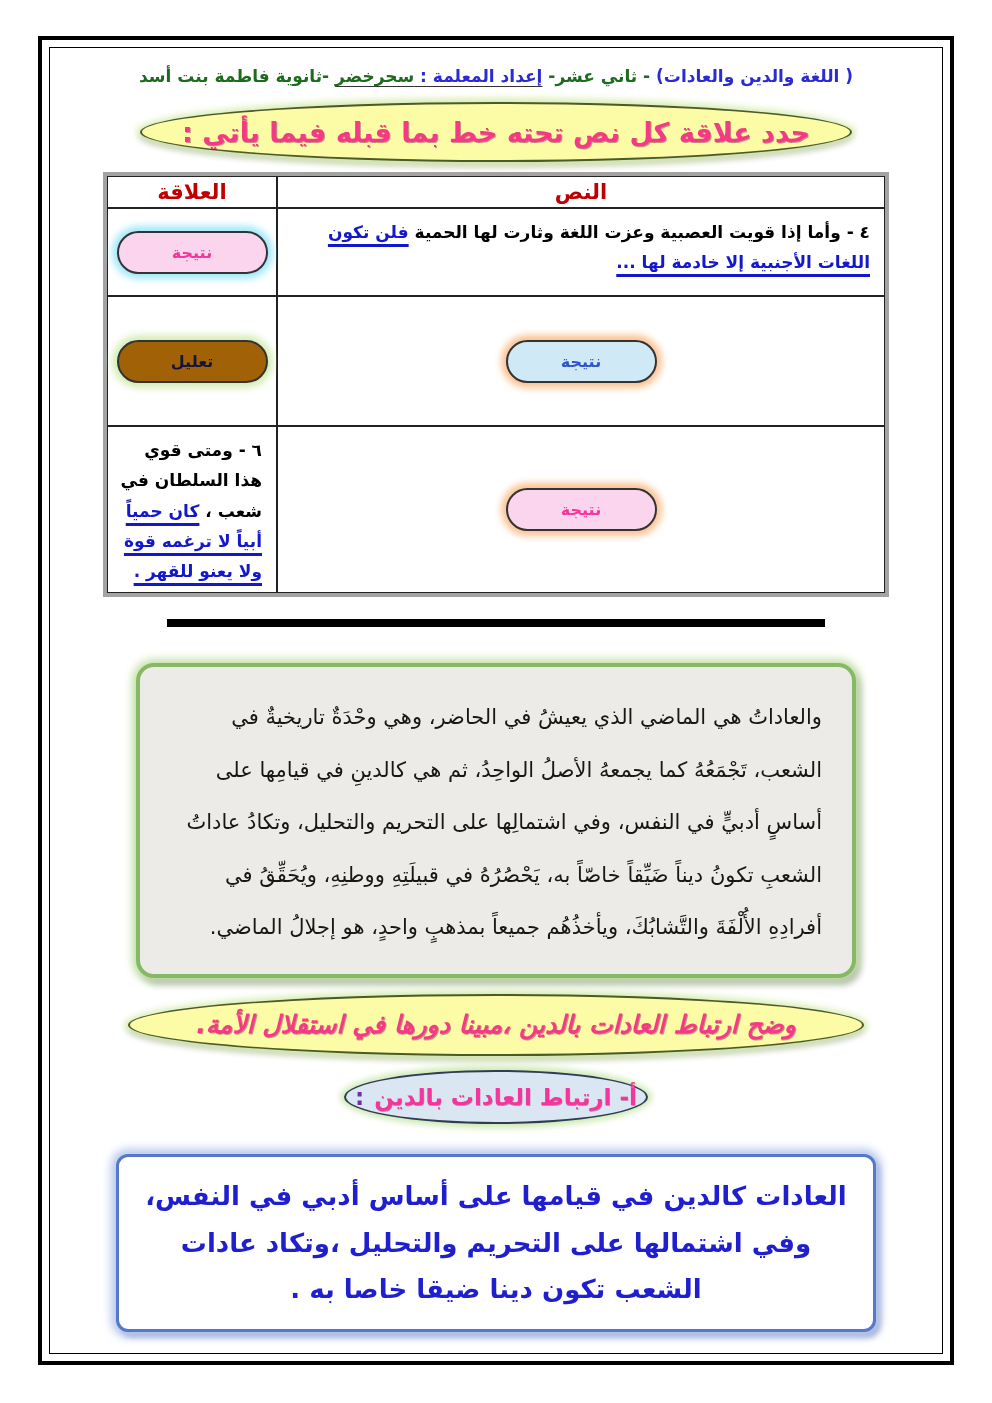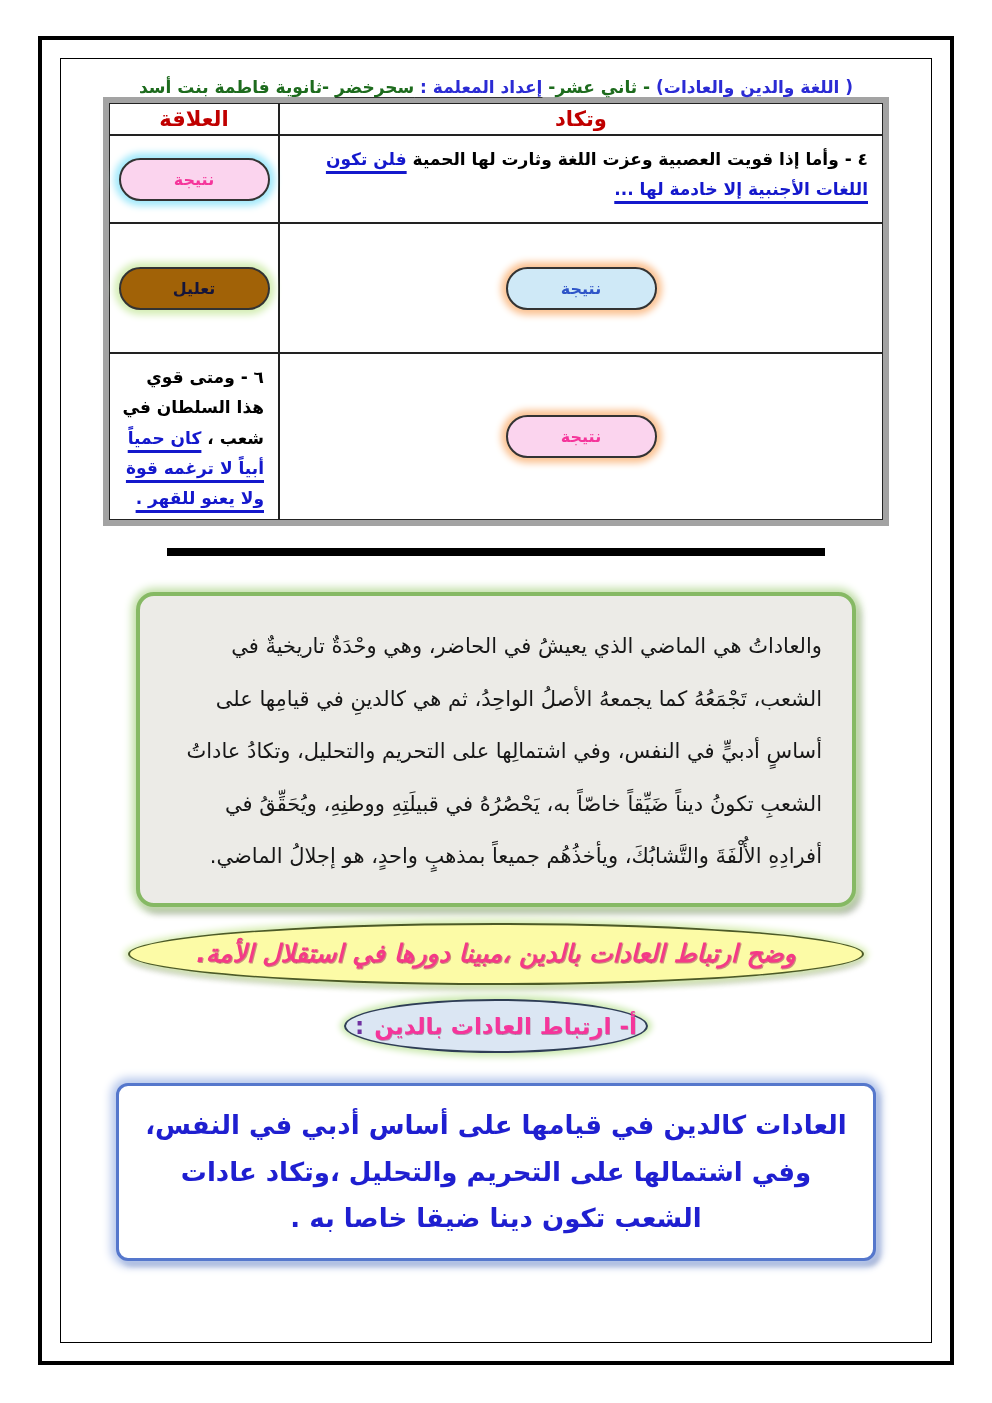--- a/index.html
+++ b/index.html
@@ -4,21 +4,21 @@
 <style>
   * { margin:0; padding:0; box-sizing:border-box; }
   body { background:#ffffff; font-family:"DejaVu Sans","Liberation Sans",sans-serif; }
   .page {
     position:relative; width:992px; height:1403px; background:#ffffff;
     margin:0 auto; overflow:hidden;
   }
   .frame {
     position:absolute; top:36px; left:38px; right:38px; bottom:38px;
     border:4px solid #000;
-    padding:18px;
+    padding:7px;
   }
   .frame-inner {
     width:100%; height:100%;
     border:1px solid #000;
     padding:14px 20px 0 20px;
     overflow:hidden;
   }
 
   
   .doc-header {
@@ -38,21 +38,21 @@
     display:flex; align-items:center; justify-content:center;
     color:#f43a86; font-weight:bold; white-space:nowrap;
     text-shadow:1px 1px 0 rgba(140,20,70,.45);
   }
   .title1 { width:712px; height:60px; margin:16px auto 10px auto; font-size:27px; }
   .title2 { width:736px; height:62px; margin:16px auto 0 auto; font-size:25px;font-style:italic; }
 
   
   .rel-table {
     width:786px; margin:0 auto;
-    border:6px solid #a3a3a3;
+    border:4px solid #a3a3a3;
     display:grid; direction:ltr;
     grid-template-columns:170px 1fr;
   }
   .cell {
     border:1px solid #222; direction:rtl;
     display:flex; align-items:center; justify-content:center;
   }
   .head-cell {
     min-height:32px; color:#c00000; font-weight:bold; font-size:21px;
   }
@@ -126,24 +126,25 @@
 <body>
 
 <div class="page">
   <div class="frame">
     <div class="frame-inner">
 
       <div class="doc-header">
         <span class="hdr-blue">( اللغة والدين والعادات)</span><span class="hdr-green"> - ثاني عشر- </span><span class="hdr-blue hdr-ul">إعداد المعلمة : </span><span class="hdr-green hdr-ul">سحرخضر</span><span class="hdr-green"> -ثانوية فاطمة بنت أسد</span>
       </div>
 
+      <div class="ellipse-title title1">حدد علاقة كل نص تحته خط بما قبله فيما يأتي :</div>
 
       <div class="rel-table">
         <div class="cell head-cell label-cell">العلاقة</div>
-        <div class="cell head-cell">وتكاد</div>
+        <div class="cell head-cell">النص</div>
 
         <div class="cell label-cell r1">
           <div class="pill pill-pink glow-cyan">نتيجة</div>
         </div>
         <div class="cell text-cell r1">
           <span class="seg-black">٤ - وأما إذا قويت العصبية وعزت اللغة وثارت لها الحمية </span><span class="seg-blue">فلن تكون اللغات الأجنبية إلا خادمة لها ...</span>
         </div>
 
         <div class="cell label-cell r2">
           <div class="pill pill-yellow glow-green">تعليل</div>

